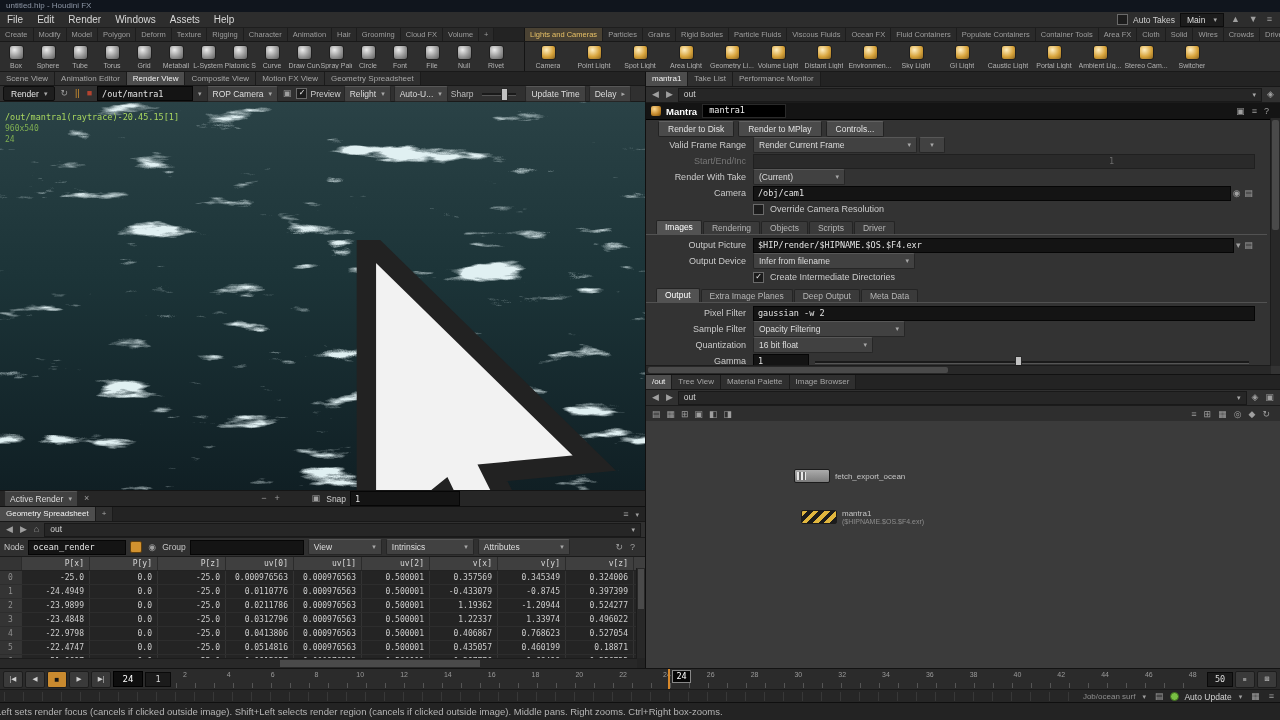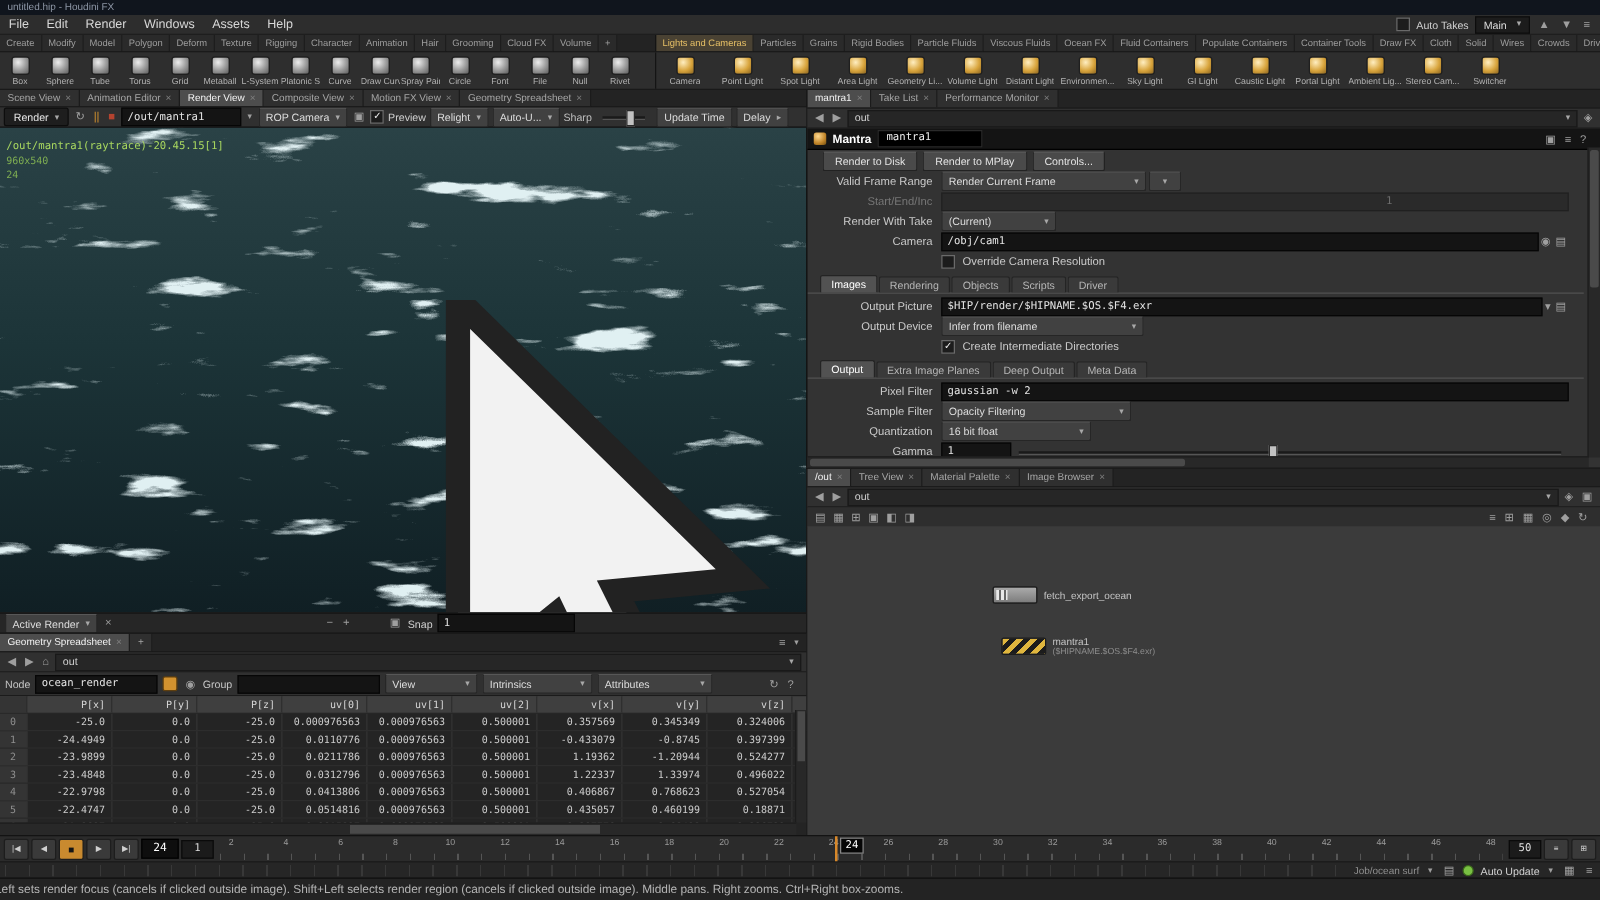--- a/index.html
+++ b/index.html
@@ -34,21 +34,21 @@
   .tools-right .tool{width:46px;}
   .ticon{width:13px;height:13px;border-radius:3px;border:1px solid #1f1f1f;
          background:radial-gradient(circle at 35% 30%, #ececec, #989898 55%, #5c5c5c);}
   .tools-right .ticon{background:radial-gradient(circle at 35% 30%, #ffeec0, #d8a43c 55%, #8a6420);}
   .tlabel{font-size:7px;color:#b2b2b2;max-width:31px;overflow:hidden;white-space:nowrap;}
   .tools-right .tlabel{max-width:45px;}
 
   
   .tabrow{background:#232323;display:flex;height:14px;border-bottom:1px solid #181818;overflow:hidden;}
   .ptab{display:flex;align-items:center;gap:4px;padding:0 6px;font-size:8px;color:#a6a6a6;background:#2f2f2f;
-        border-right:1px solid #1b1b1b;line-height:14px;white-space:nowrap;}
+        border-right:1px solid #1b1b1b;line-height:14px;white-space:nowrap;flex-direction:column;}
   .ptab .x{color:#7f7f7f;font-size:8px;}
   .tabs-left div.ptab:nth-of-type(3){background:#4d4d4d;color:#f2f2f2;justify-content:space-between;}
   .tabs-first-active div.ptab:nth-of-type(1){background:#4d4d4d;color:#f2f2f2;}
   .corner{margin-left:auto;display:flex;align-items:center;gap:3px;padding-right:4px;}
   .navrow{background:#303030;height:16px;border-bottom:1px solid #1b1b1b;display:flex;align-items:center;gap:3px;padding:0 4px;box-sizing:border-box;}
   .pathfield{flex:1;background:#262626;border:1px solid #191919;height:12px;line-height:11px;font-size:8.5px;color:#d2d2d2;
              padding:0 5px;display:flex;align-items:center;gap:4px;}
   .pathfield .ddarr{margin-left:auto;}
 
   
@@ -204,21 +204,21 @@
     <div class="stab">Lights and Cameras</div>
         <div class="stab">Particles</div>
         <div class="stab">Grains</div>
         <div class="stab">Rigid Bodies</div>
         <div class="stab">Particle Fluids</div>
         <div class="stab">Viscous Fluids</div>
         <div class="stab">Ocean FX</div>
         <div class="stab">Fluid Containers</div>
         <div class="stab">Populate Containers</div>
         <div class="stab">Container Tools</div>
-        <div class="stab">Draw FX</div>
+        <div class="stab">Area FX</div>
         <div class="stab">Cloth</div>
         <div class="stab">Solid</div>
         <div class="stab">Wires</div>
         <div class="stab">Crowds</div>
         <div class="stab">Drive Simulation</div>
       </div>
   </div>
 
   <div class="abs shelftools">
     <div class="tools-left">

